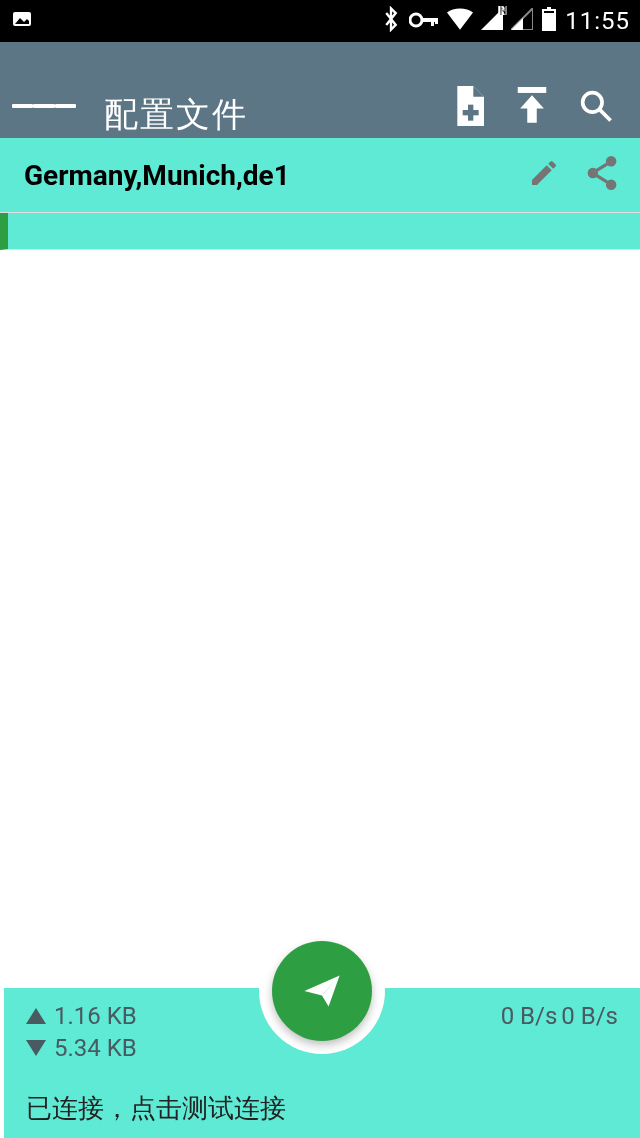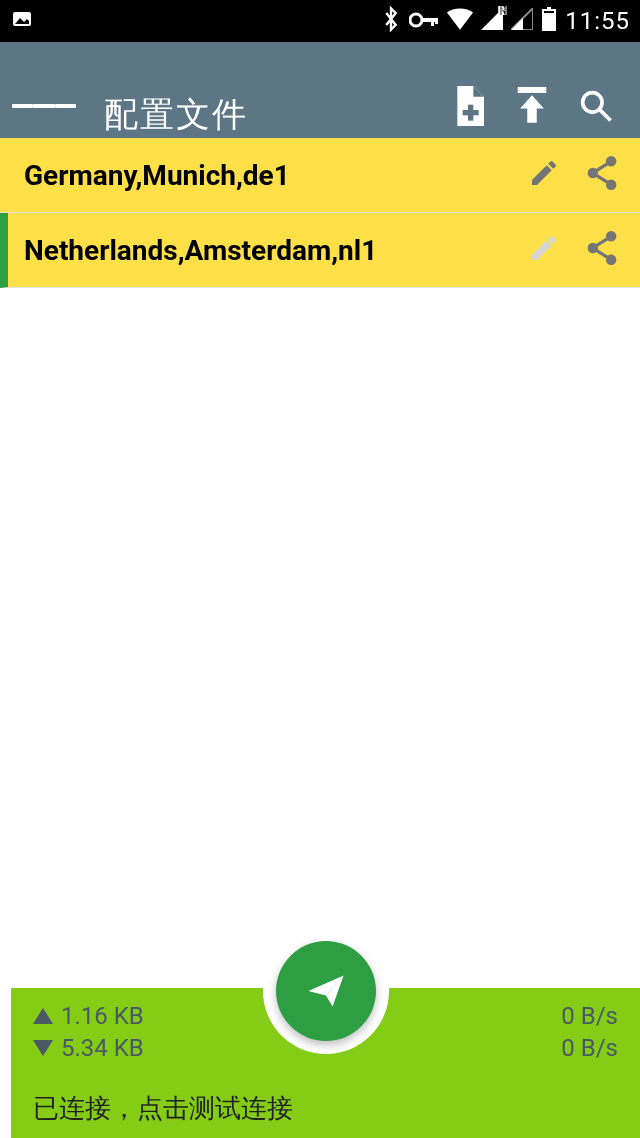--- a/index.html
+++ b/index.html
@@ -13,36 +13,36 @@
   .status-right .clock { font-size: 24px; letter-spacing: 1px; }
 
   
   .app-bar { height: 96px; background: #5d7686; color: #fff; display: flex; align-items: flex-end; padding: 0 12px; }
   .app-bar .title { flex: 1; font-size: 34px; font-weight: 400; margin-left: 28px; letter-spacing: 2px; }
   .icon-btn { width: 64px; height: 64px; display: flex; align-items: center; justify-content: center; cursor: pointer; }
   .hamburger div { width: 30px; height: 4px; background: #fff; margin: 3px 0; border-radius: 1px; }
 
   
   .list { flex: 1; background: #fff; overflow-y: auto; }
-  .row { display: flex; flex-direction: column; padding: 18px 22px 18px 24px; border-bottom: 1px solid #e0e0e0; position: relative; background: #fde047; }
+  .row { display: flex; flex-direction: column; padding: 18px 22px 18px 24px; border-bottom: 1px solid #e0e0e0; position: relative; background: #5eead4; }
   .row.active { border-left: 8px solid #2e9e43; padding-left: 16px; }
   .row-top { display: flex; align-items: center; }
   .row-name { font-size: 28px; font-weight: 700; color: #000; flex: 1; }
   .row-icons { display: flex; gap: 26px; align-items: center; }
   .row-bottom { display: flex; align-items: baseline; margin-top: 22px; color: #777; font-size: 24px; }
   .row-addr { flex: 1; }
   .row-stats { display: flex; gap: 16px; font-size: 24px; color: #777; }
 
   
-  .bottom-area { position: absolute; left: 11px; right: 0; bottom: 0; height: 150px; background: #84cc16; }
+  .bottom-area { position: absolute; left: 4px; right: 0; bottom: 0; height: 150px; background: #5eead4; }
   .fab-notch { position: absolute; top: -60px; left: 50%; transform: translateX(-50%); width: 126px; height: 126px; background: #fff; border-radius: 50%; display: flex; align-items: center; justify-content: center; }
   .fab { width: 100px; height: 100px; background: #2e9e43; border-radius: 50%; display: flex; align-items: center; justify-content: center; cursor: pointer; box-shadow: 0 4px 8px rgba(0,0,0,0.25); }
   .bottom-content { display: flex; justify-content: space-between; padding: 14px 22px 0 22px; color: #4a5a62; font-size: 24px; }
   .bottom-left { display: flex; flex-direction: column; gap: 4px; }
-  .bottom-right { display: flex; flex-direction: column; gap: 4px; text-align: right; }
+  .bottom-right { display: flex; flex-direction: row; gap: 4px; text-align: right; }
   .bottom-status { position: absolute; bottom: 12px; left: 22px; font-size: 26px; color: #222; }
   .tri-up { display: inline-block; width: 0; height: 0; border-left: 10px solid transparent; border-right: 10px solid transparent; border-bottom: 16px solid #4a5a62; margin-right: 8px; }
   .tri-down { display: inline-block; width: 0; height: 0; border-left: 10px solid transparent; border-right: 10px solid transparent; border-top: 16px solid #4a5a62; margin-right: 8px; }
 
   .blank { flex: 1; background: #fff; }
 </style>
 </head>
 <body>
 
 <div class="screen">
@@ -146,39 +146,20 @@
                 <circle cx="19" cy="22" r="4"></circle>
                 <line x1="8" y1="11" x2="16" y2="6" stroke="#757575" stroke-width="2.5"></line>
                 <line x1="8" y1="15" x2="16" y2="20" stroke="#757575" stroke-width="2.5"></line>
               </svg>
           </span>
         </div>
       </div>
     </div>
 
     <div class="row active">
-      <div class="row-top">
-        <div class="row-name">Netherlands,Amsterdam,nl1</div>
-        <div class="row-icons">
-          <span>
-            <svg width="32" height="32" viewBox="0 0 24 24" fill="#d5d5d5">
-                <path d="M3 17.25V21h3.75L17.81 9.94l-3.75-3.75L3 17.25zM20.71 7.04a1 1 0 0 0 0-1.41l-2.34-2.34a1 1 0 0 0-1.41 0l-1.83 1.83 3.75 3.75 1.83-1.83z"></path>
-              </svg>
-          </span>
-          <span>
-            <svg width="32" height="34" viewBox="0 0 24 26" fill="#757575">
-                <circle cx="19" cy="4" r="4"></circle>
-                <circle cx="5" cy="13" r="4"></circle>
-                <circle cx="19" cy="22" r="4"></circle>
-                <line x1="8" y1="11" x2="16" y2="6" stroke="#757575" stroke-width="2.5"></line>
-                <line x1="8" y1="15" x2="16" y2="20" stroke="#757575" stroke-width="2.5"></line>
-              </svg>
-          </span>
-        </div>
-      </div>
     </div>
 
     <div class="blank"></div>
   </div>
 
   <div class="bottom-area">
     <div class="fab-notch">
       <div class="fab">
         <svg width="44" height="44" viewBox="0 0 40 40" fill="#fff">
           <path d="M4 20 L36 6 L26 34 L20 24 L4 20 Z"></path>

